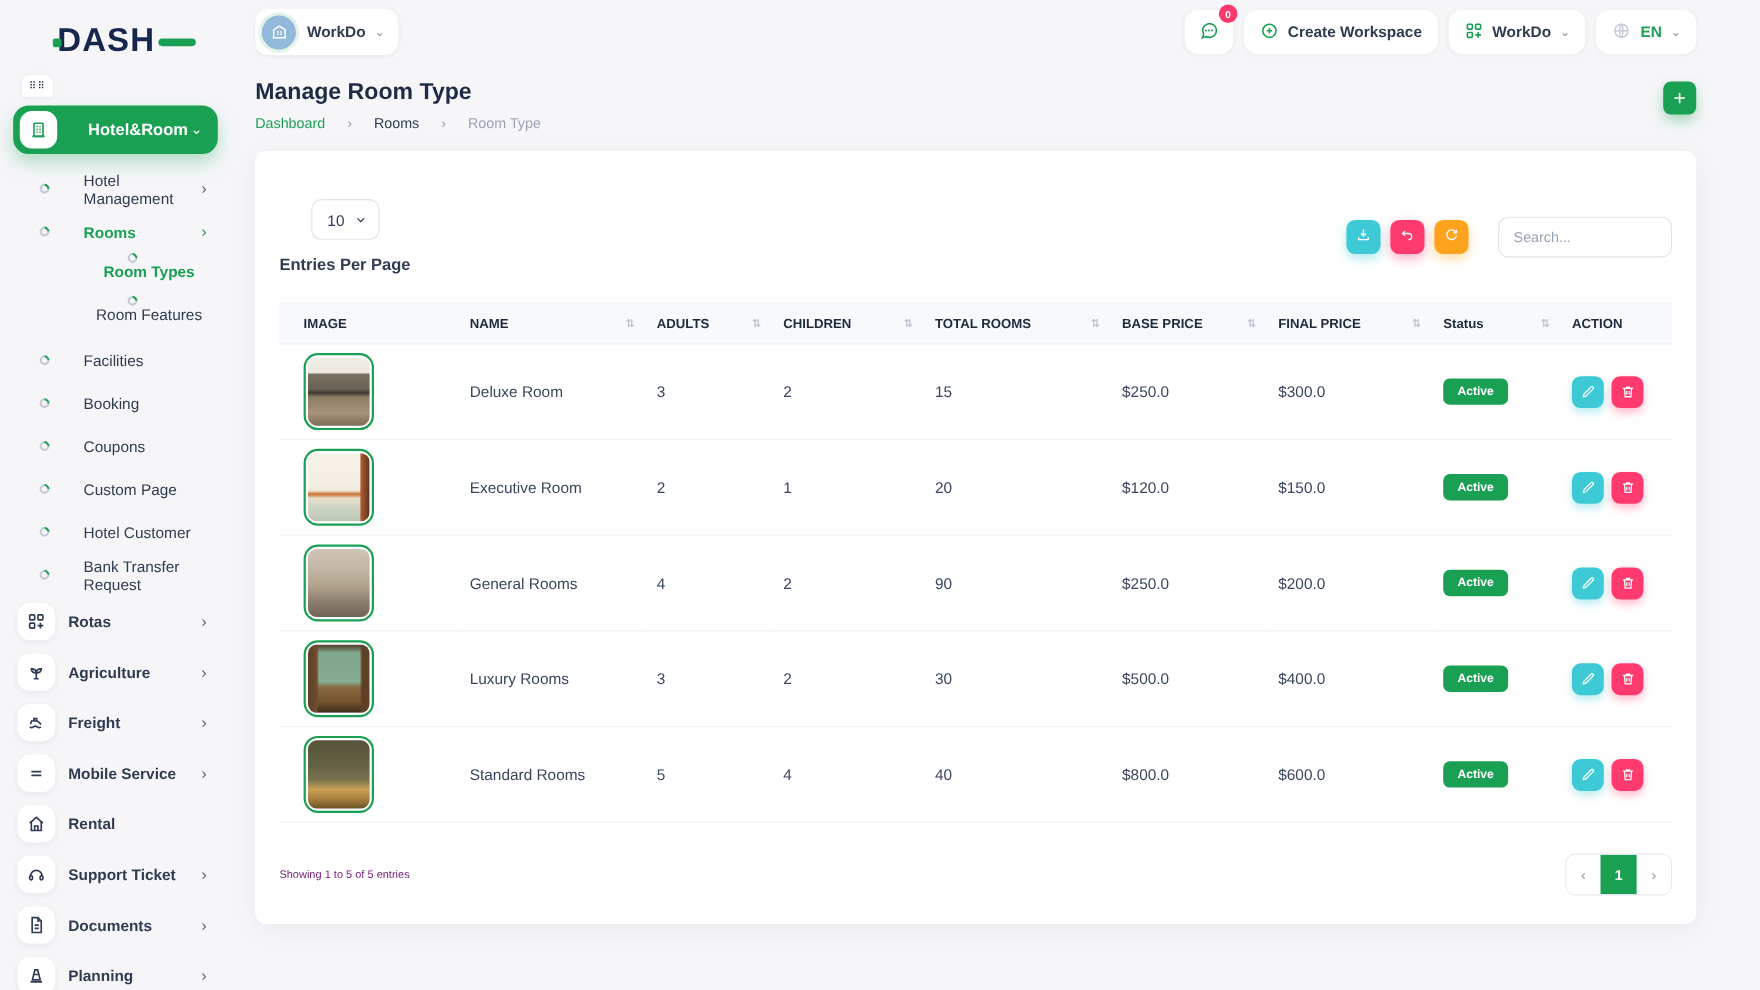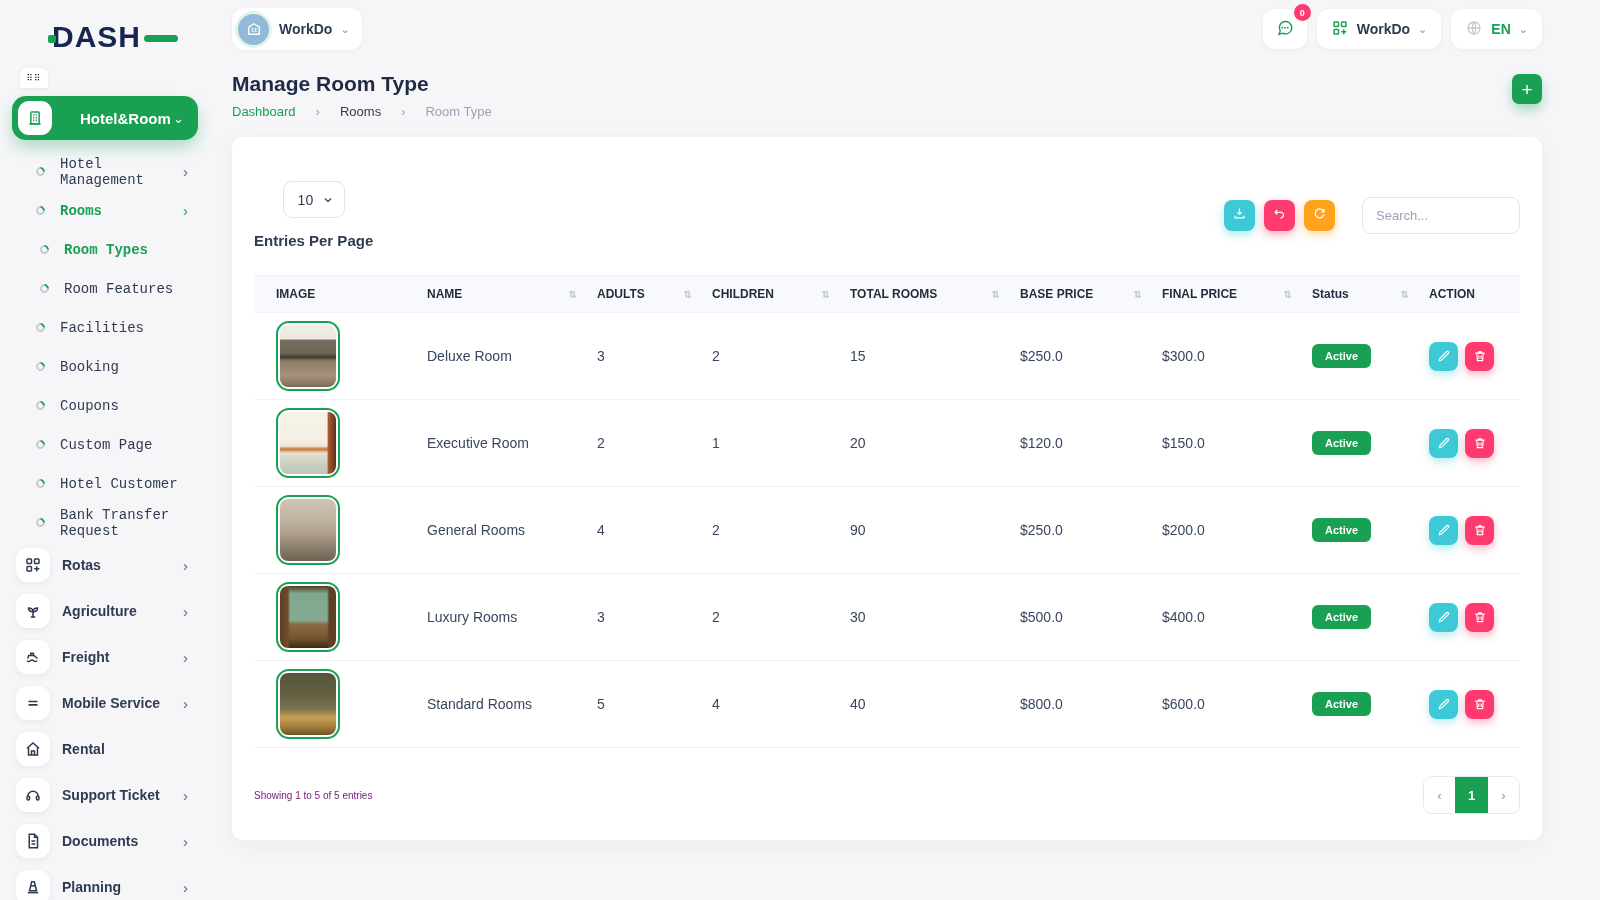--- a/index.html
+++ b/index.html
@@ -26,25 +26,25 @@
     box-shadow:0 1px 4px rgba(35,45,66,.08); color:#232d42; font-size:9px; letter-spacing:1px;}
   .side-active{ margin:0 12px 12px 12px; height:44px; background:var(--green);
     border-radius:14px; display:flex; align-items:center; padding:0 14px 0 6px;
     box-shadow:0 8px 16px rgba(26,160,83,.30); cursor:pointer; }
   .side-active .iconbox{ width:34px; height:34px; background:#fff; border-radius:11px;
     display:flex; align-items:center; justify-content:center; }
   .side-active .lbl{ color:#fff; font-size:15px; font-weight:700; margin-left:28px; flex:1; }
   .side-active .chev{ color:#fff; font-size:13px; }
   .side-sub{ display:flex; align-items:center; height:39px; padding-left:36px;
     padding-right:22px; cursor:pointer; }
-  .side-sub.lvl2{ padding-left:40px; }
+  .side-sub.lvl2{ padding-left:52px;flex-direction:column; }
   .side-sub .bullet{ width:9px; height:9px; border-radius:50%;
     border:2px solid #c3cad6; border-right-color:var(--green);
     transform:rotate(-45deg); flex:0 0 auto; }
-  .side-sub .side-label{ margin-left:15px; font-size:14px; color:#2f3b52; flex:1;font-family:Liberation Mono, monospace; }
+  .side-sub .side-label{ margin-left:31px; font-size:14px; color:#2f3b52; flex:1; }
   .side-sub.active .side-label{ color:var(--green); font-weight:600;}
   .side-sub .chev{ color:#5a6475; font-size:15px; line-height:1;}
   .side-sub.active .chev{ color:var(--green); }
   .side-mod{ display:flex; align-items:center; height:46px; padding:0 22px 0 16px; cursor:pointer;}
   .side-mod .iconbox{ width:34px; height:34px; background:#fff; border-radius:11px;
     display:flex; align-items:center; justify-content:center;
     box-shadow:0 2px 6px rgba(35,45,66,.07); }
   .side-mod .iconbox svg{ width:18px; height:18px; }
   .side-mod .side-label{ margin-left:12px; font-size:14px; font-weight:600; color:#2f3b52; flex:1;}
   .side-mod .chev{ color:#5a6475; font-size:15px; }
@@ -332,20 +332,29 @@
       <button class="tb-btn msg-btn">
         <span>
           <svg viewBox="0 0 24 24" fill="none" stroke="#1aa053" stroke-width="1.9" width="20" height="20">
             <path d="M21 11.5a8.3 8.3 0 0 1-12.2 7.4L4 20.5l1.7-4.4A8.3 8.3 0 1 1 21 11.5z"></path>
             <path d="M8.3 11.5h.01M12 11.5h.01M15.7 11.5h.01" stroke-linecap="round" stroke-width="2.4"></path>
           </svg>
         </span>
         <span class="msg-badge">0</span>
       </button>
 
+      <button class="tb-btn">
+        <span>
+          <svg viewBox="0 0 24 24" fill="none" stroke="#1aa053" stroke-width="1.9" width="18" height="18">
+            <circle cx="12" cy="12" r="8"></circle>
+              <path d="M12 8.6v6.8M8.6 12h6.8"></path>
+          </svg>
+        </span>
+        <span class="lbl">Create Workspace</span>
+      </button>
 
       <button class="tb-btn">
         <span>
           <svg viewBox="0 0 24 24" fill="none" stroke="#1aa053" stroke-width="2" width="18" height="18">
             <rect x="4" y="4" width="6" height="6" rx="1"></rect>
               <rect x="14" y="4" width="6" height="6" rx="1"></rect>
             <rect x="4" y="14" width="6" height="6" rx="1"></rect>
               <path d="M17 13.5v7M13.5 17h7"></path>
           </svg>
         </span>

